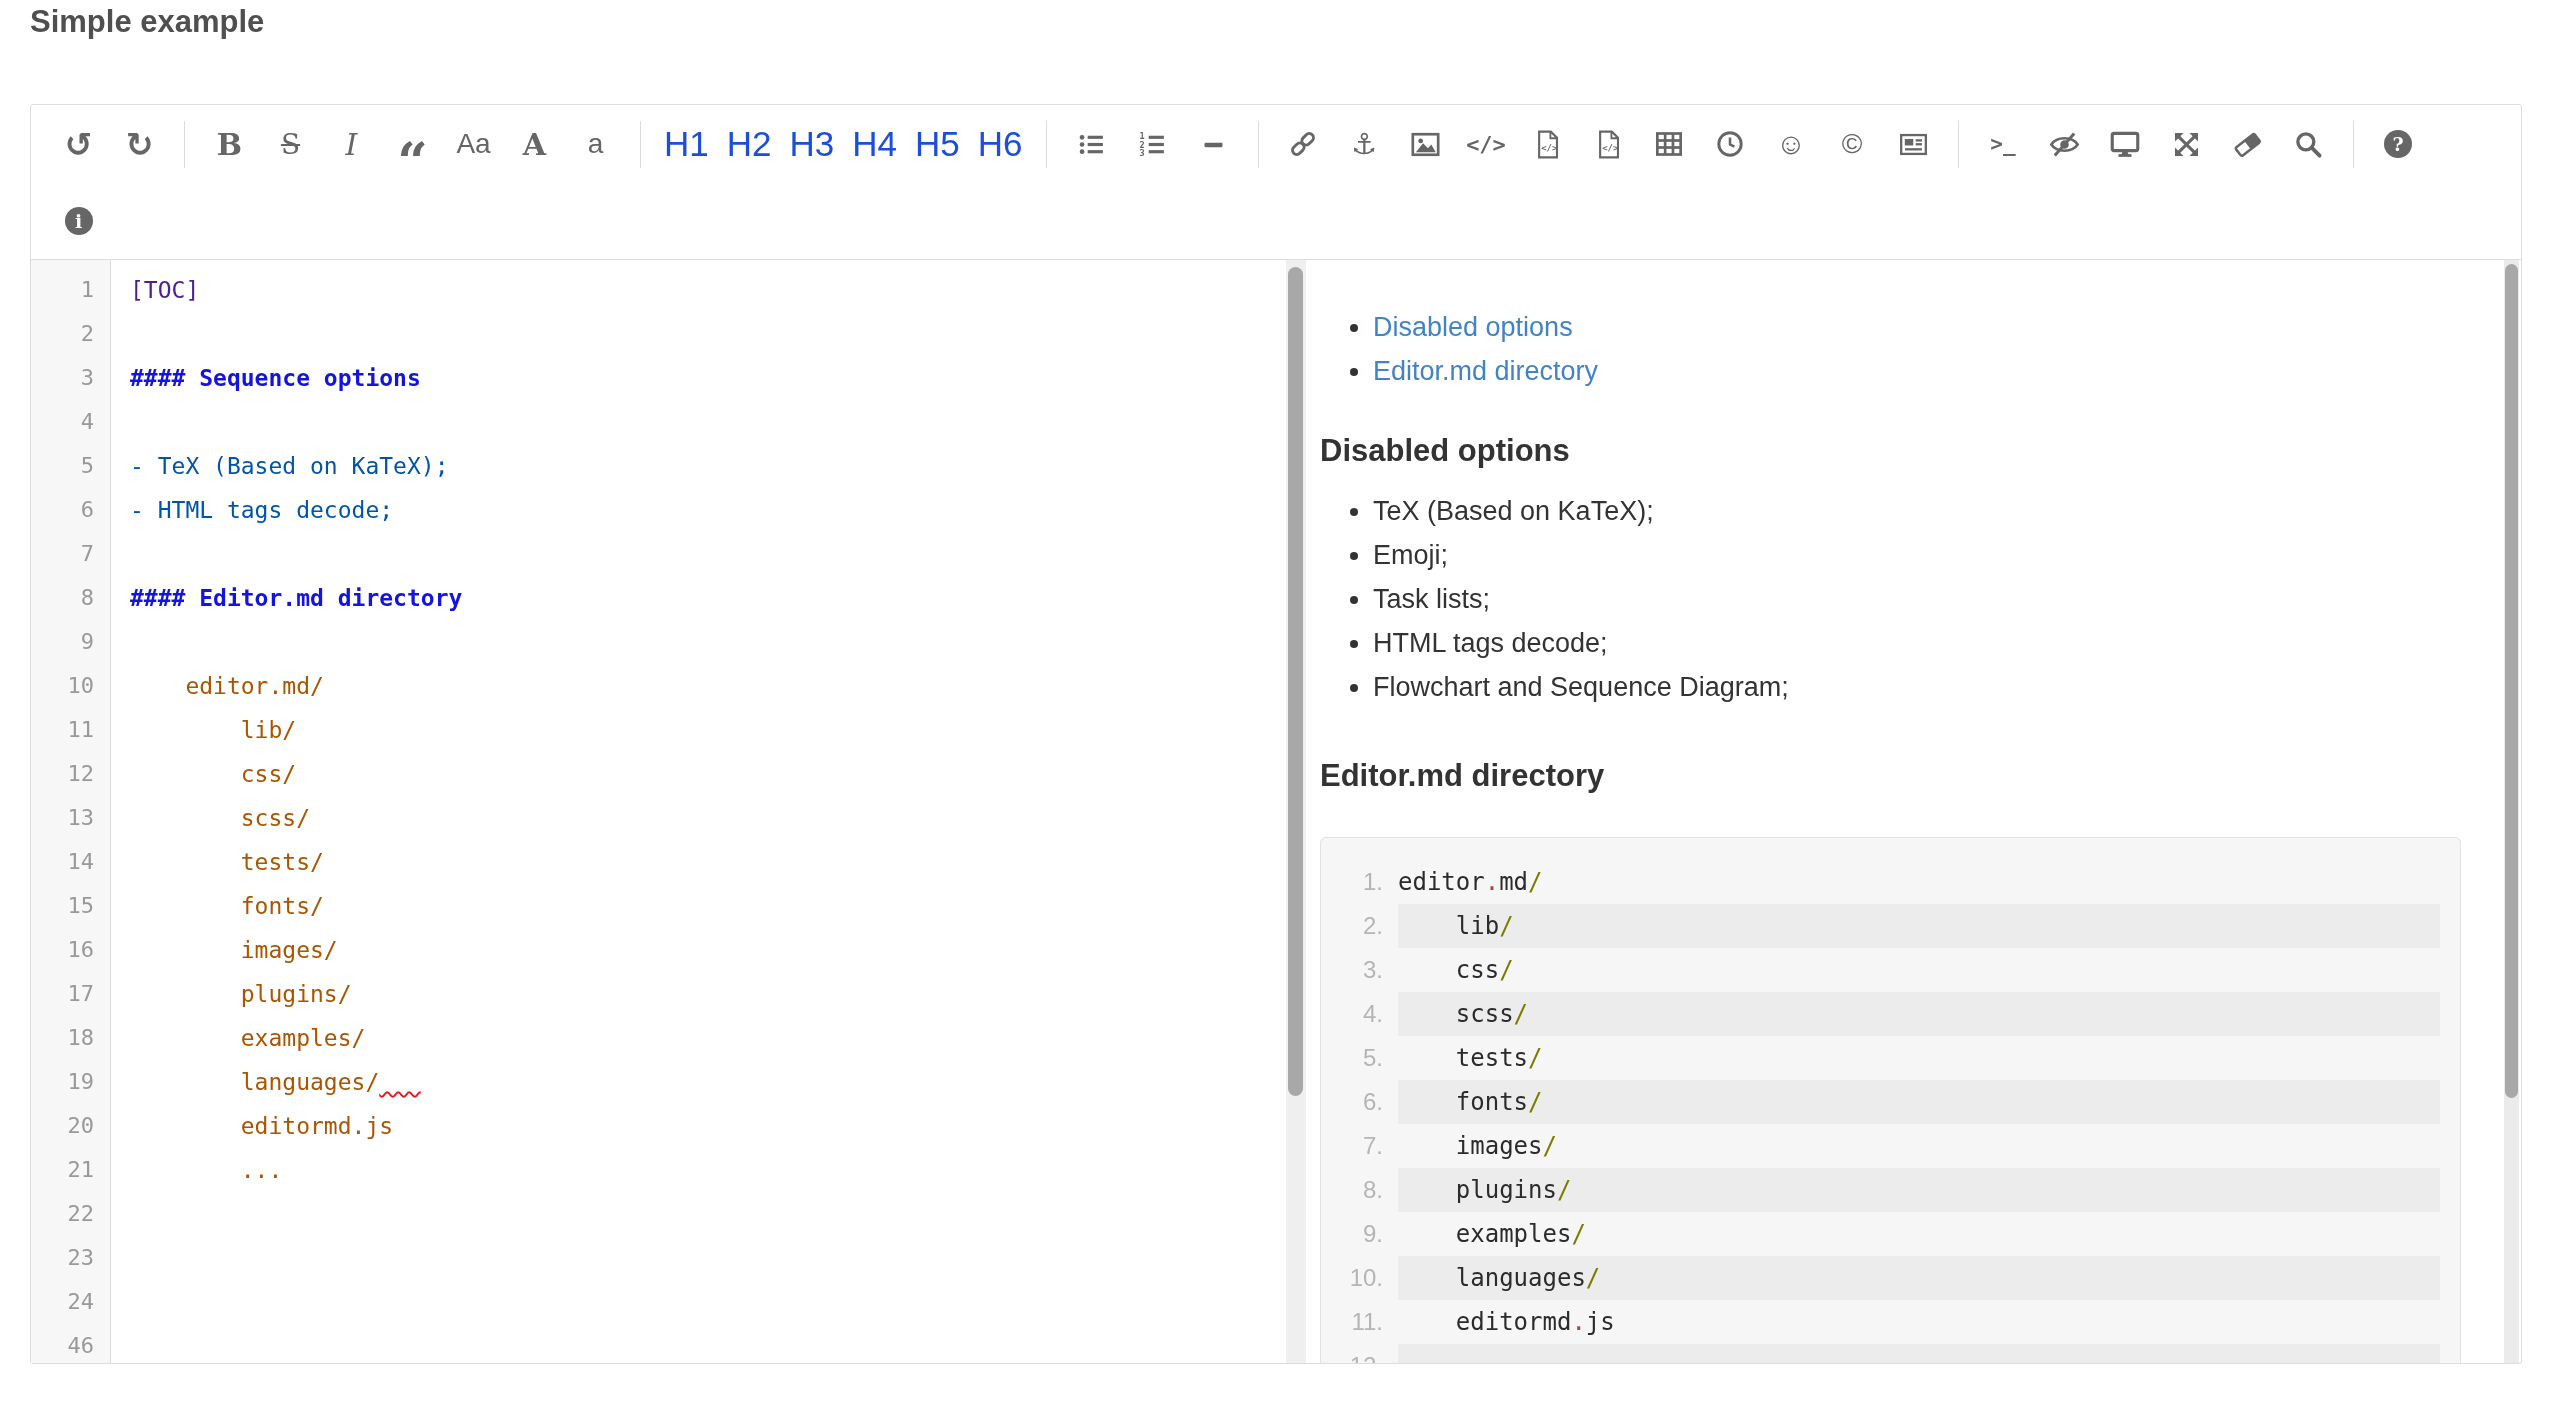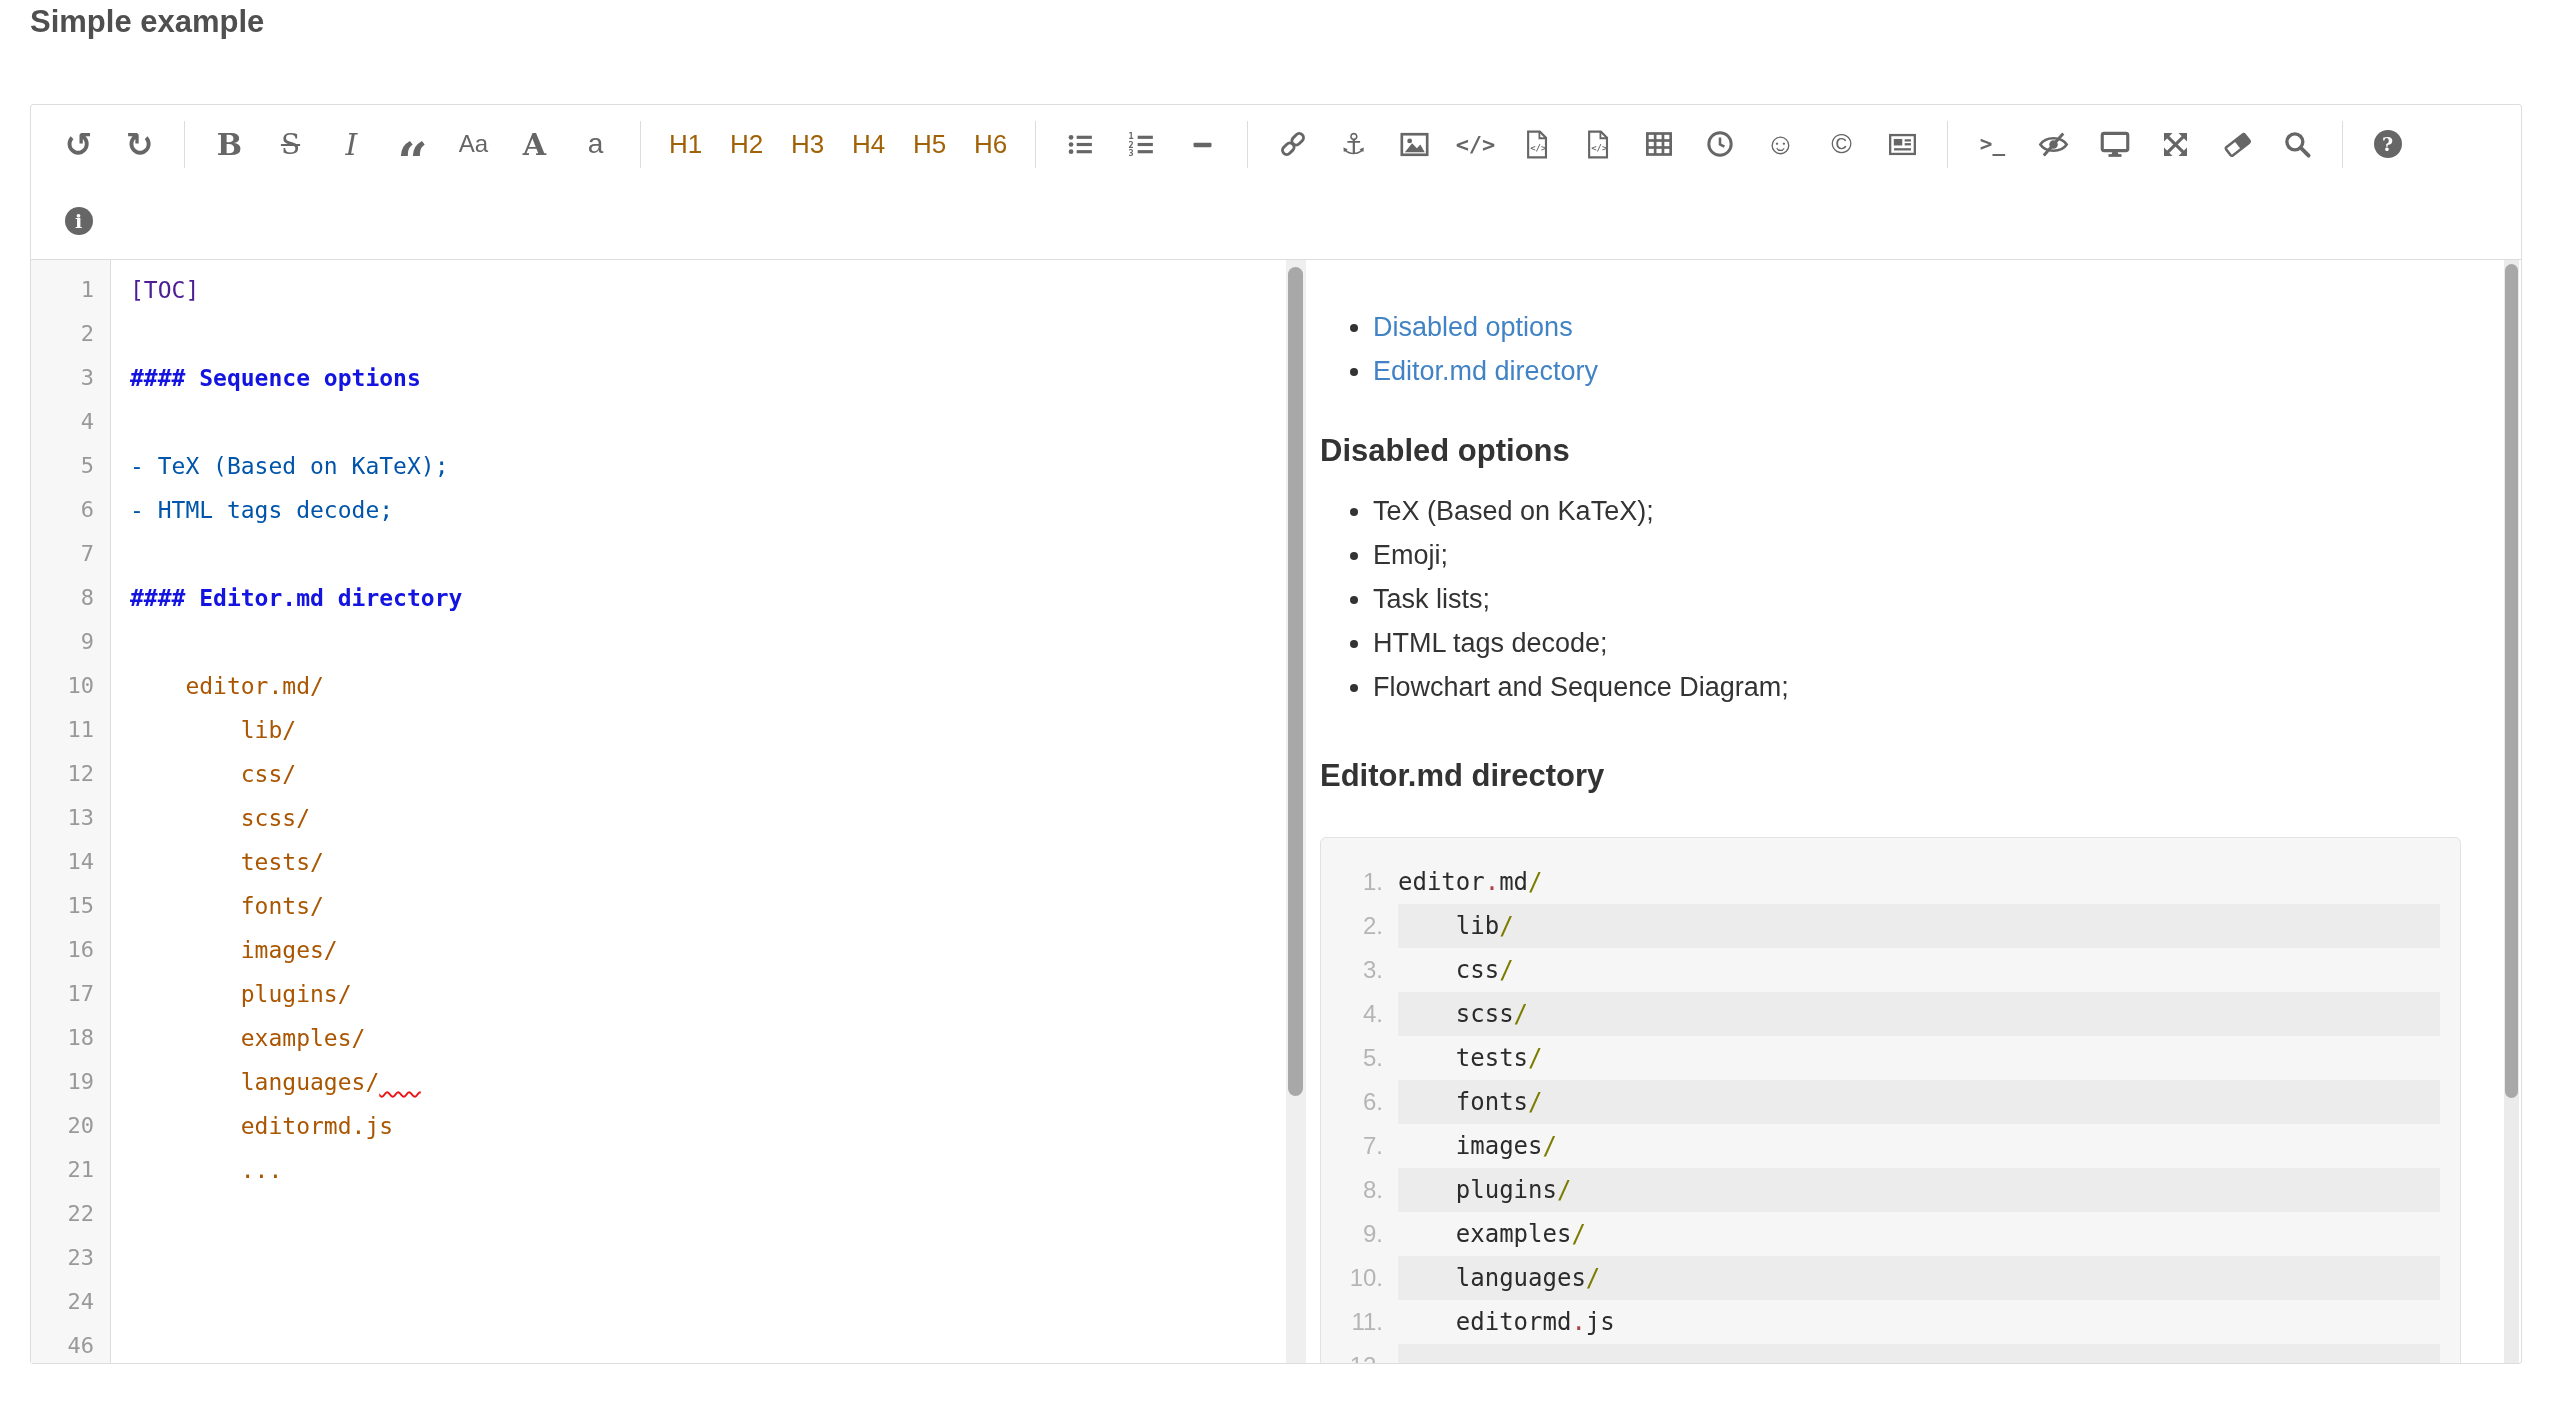--- a/index.html
+++ b/index.html
@@ -15,24 +15,24 @@
   .toolbar { height:155px; border-bottom:1px solid #ddd; box-sizing:border-box; padding-left:17px; }
   .tb-row { display:flex; align-items:center; height:78px; }
   .tb-row2 { height:76px; }
   .tb-btn { min-width:43px; height:47px; display:flex; align-items:center; justify-content:center;
             margin:0 9px; color:#666; cursor:pointer; }
   .tb-ic { display:flex; align-items:center; justify-content:center; color:#666; font-size:26px; }
   .tb-sep { width:1px; height:47px; background:#dcdcdc; margin:0 14px; }
   .tb-bold   { font-family:"DejaVu Serif",serif; font-weight:bold; font-size:30px; }
   .tb-strike { font-family:"DejaVu Serif",serif; font-size:28px; text-decoration:line-through; }
   .tb-italic { font-family:"DejaVu Serif",serif; font-style:italic; font-size:30px; }
-  .tb-aa  { font-size:24px; }
+  .tb-aa  { font-size:28px; }
   .tb-A   { font-family:"DejaVu Serif",serif; font-size:30px; font-weight:bold; }
   .tb-a   { font-size:28px; }
-  .tb-heading { font-size:26px; color:#a16207; }
+  .tb-heading { font-size:35px; color:#1d4ed8; }
   .tb-codetxt { font-family:"DejaVu Sans Mono",monospace; font-size:22px; font-weight:bold; }
   .tb-goto    { font-family:"DejaVu Sans Mono",monospace; font-size:21px; font-weight:bold; }
   .tb-ent     { font-size:28px; }
   .u-arrow { font-size:33px; font-weight:bold; line-height:1; }
   .q-glyph { font-family:"DejaVu Serif",serif; font-weight:bold; font-size:53px; line-height:0;
              position:relative; top:17px; }
   .circle-glyph { width:28px; height:28px; border-radius:50%; background:#666; color:#fff;
                   font-size:19px; font-weight:bold; line-height:28px; text-align:center;
                   font-family:"DejaVu Serif",serif; display:inline-block; }
 

